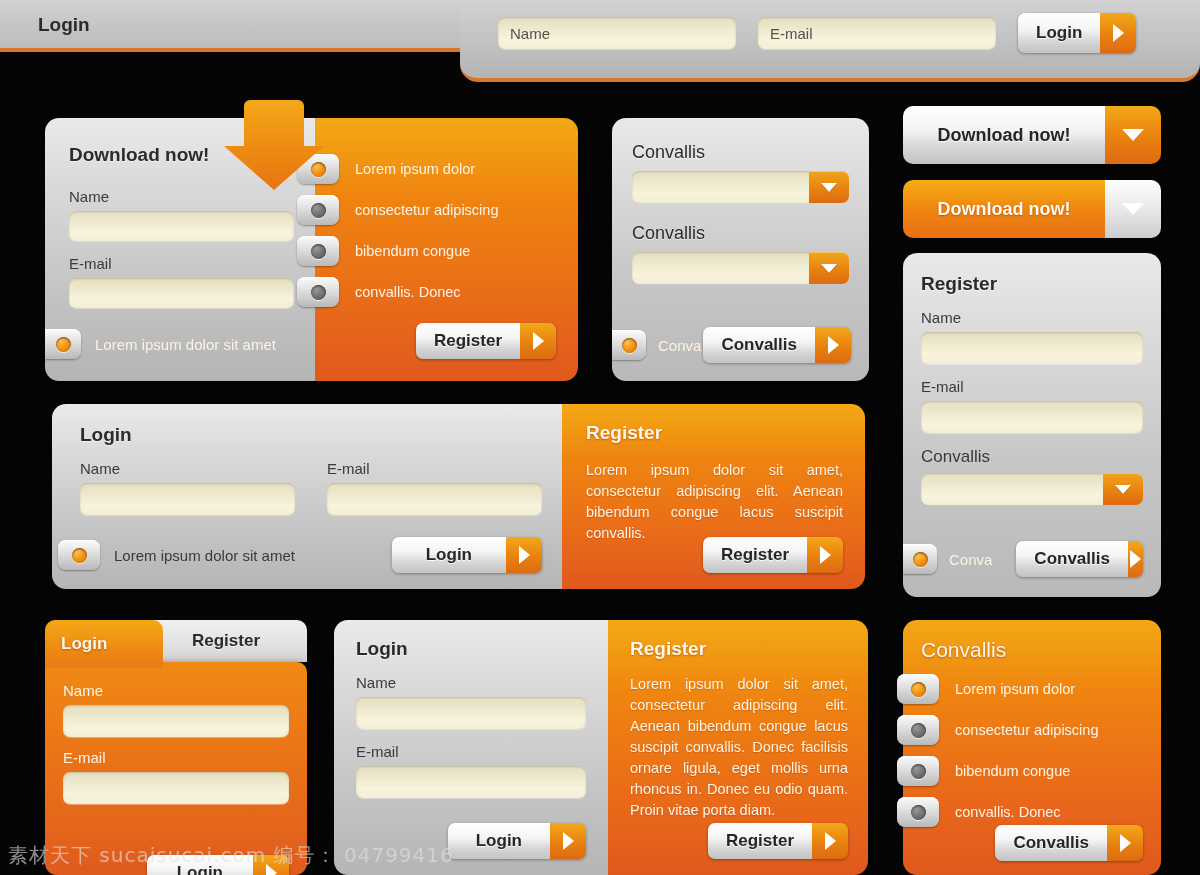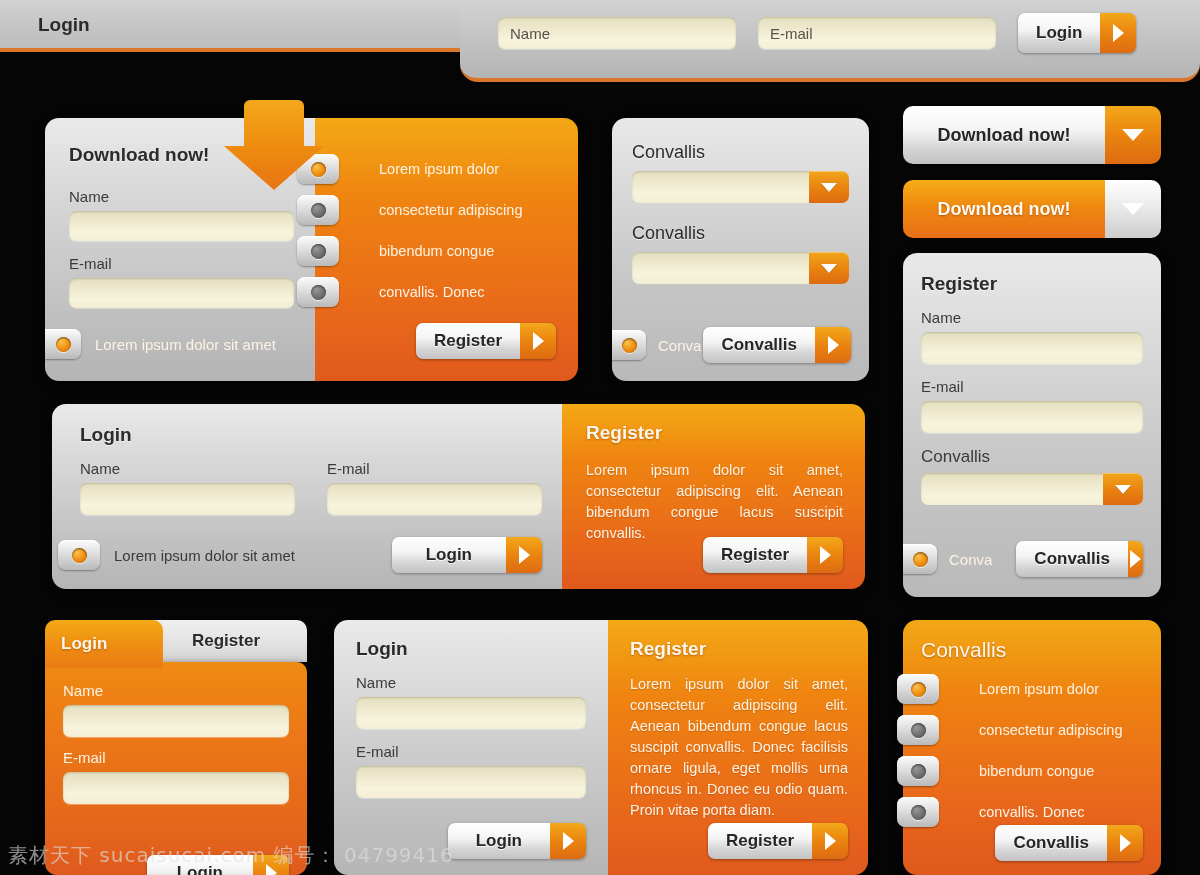--- a/index.html
+++ b/index.html
@@ -33,21 +33,21 @@
   .heading-light {
     font-size: 19px; font-weight: bold; color: #fdf6ea;
     text-shadow: 0 1px 2px rgba(120,40,0,.45);
   }
   .label-dark { font-size: 15px; color: #3a3a3a; }
   .label-light { font-size: 15px; color: #fdf3e4; }
   .body-light {
     font-size: 14.5px; color: #fdf3e4; line-height: 1.45;
     text-align: justify; text-shadow: 0 1px 1px rgba(140,55,0,.35);
   }
-  .list-light { font-size: 14.5px; color: #fdf3e4; margin-left: 24px; }
+  .list-light { font-size: 14.5px; color: #fdf3e4; }
 
   
   .field {
     background: linear-gradient(to bottom, #e4dfc0 0%, #eee9cd 35%, #f7f3dd 70%, #f4efd4 100%);
     border-radius: 7px;
     height: 30px;
     box-shadow: inset 0 1px 2px rgba(120,115,80,.35), 0 1px 0 rgba(255,255,255,.35);
     display: flex; align-items: center;
     padding: 0 12px;
     font-size: 15px; color: #55524a;

